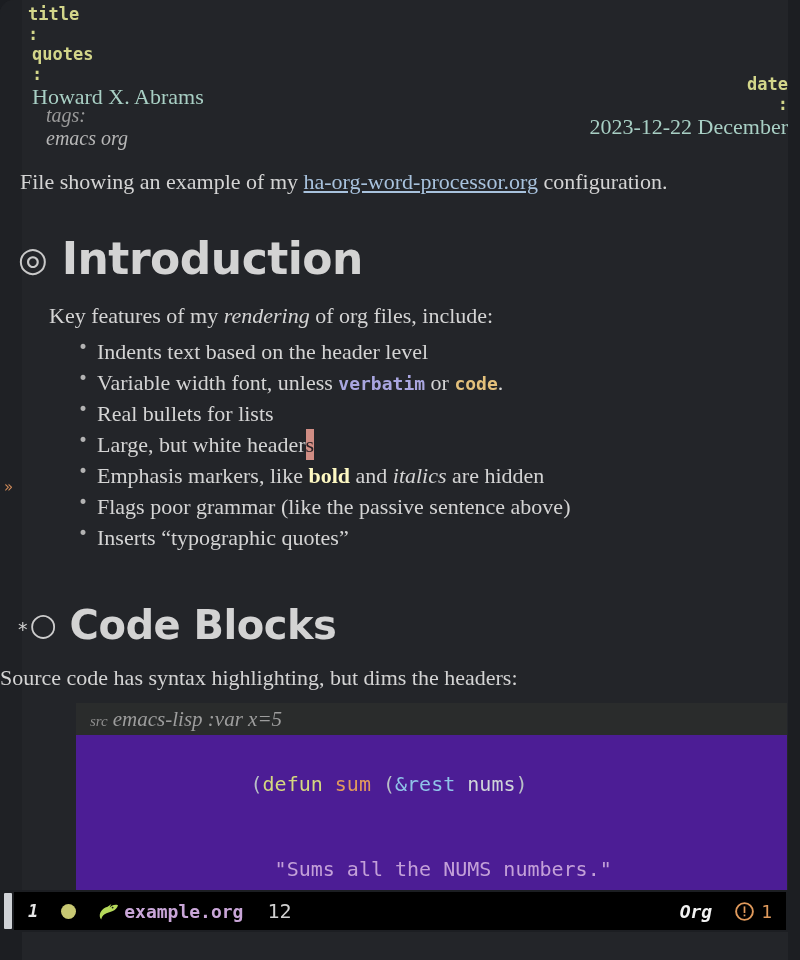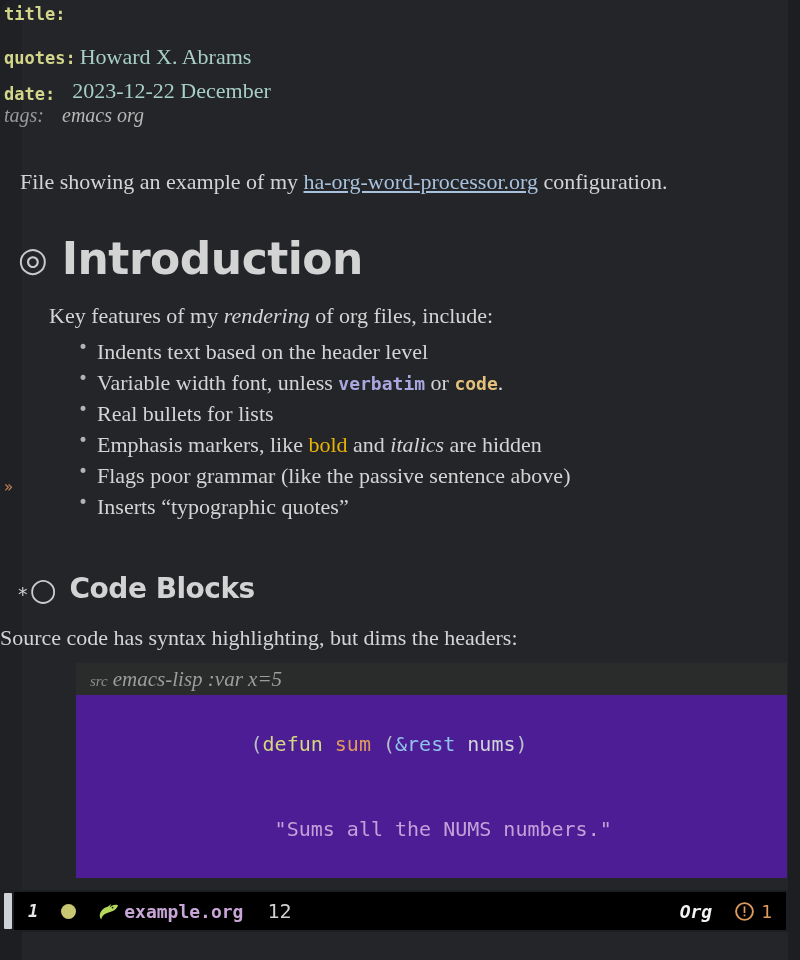--- a/index.html
+++ b/index.html
@@ -65,22 +65,23 @@
     position: absolute;
     left: 0; top: 0;
     width: 788px;
     height: 890px;
   }
 
   
   .keyword-row {
     display: flex;
     align-items: baseline;
-    padding-left: 4px;
+    padding-left: 28px;
     height: 31px;
+    flex-direction: column;
   }
   .kw {
     font-family: "DejaVu Sans Mono", monospace;
     font-size: 17px;
     font-weight: bold;
     color: #d3d68a;
     white-space: pre;
   }
   .kw-colon {
     font-family: "DejaVu Sans Mono", monospace;
@@ -176,42 +177,42 @@
   .h2-bullet {
     font-family: "DejaVu Sans", sans-serif;
     font-size: 31px;
     color: #cdcdcd;
     line-height: 1;
     margin-right: 13px;
   }
   .h2-text {
     font-family: "DejaVu Sans", sans-serif;
     font-weight: bold;
-    font-size: 28px;
+    font-size: 40px;
     color: #d3d3d3;
     letter-spacing: -0.5px;
     line-height: 1;
   }
 
   
   .sec-body {
     padding-left: 49px;
     padding-top: 20px;
   }
   .sec-body-2 {
     padding-top: 18px;
   }
   .body-line {
     font-family: "Liberation Serif", serif;
     font-size: 22px;
     color: #d4d4d4;
     line-height: 1.38;
   }
   .it { font-style: italic; }
-  .bd { font-weight: normal; color: #eab308; }
+  .bd { font-weight: bold; color: #fef9c3; }
 
   ul.bullets {
     list-style: none;
     margin: 4px 0 0 0;
     padding: 0 0 0 29px;
   }
   ul.bullets li {
     font-family: "Liberation Serif", serif;
     font-size: 22px;
     color: #d4d4d4;
@@ -443,20 +444,23 @@
 
         <ul class="bullets">
           <li>
             <span>Indents text based on the header level</span>
           </li>
           <li>
             <span>Variable width font, unless </span><span class="mono-verbatim">verbatim</span><span> or </span><span class="mono-code">code</span><span>.</span>
           </li>
           <li>
             <span>Real bullets for lists</span>
+          </li>
+          <li>
+            <span>Large, but white header</span><span class="cursor">s</span>
           </li>
           <li>
             <span>Emphasis markers, like </span><span class="bd">bold</span><span> and </span><span class="it">italics</span><span> are hidden</span>
           </li>
           <li>
             <span>Flags poor grammar (like the passive sentence above)</span>
           </li>
           <li>
             <span>Inserts “typographic quotes”</span>
           </li>

